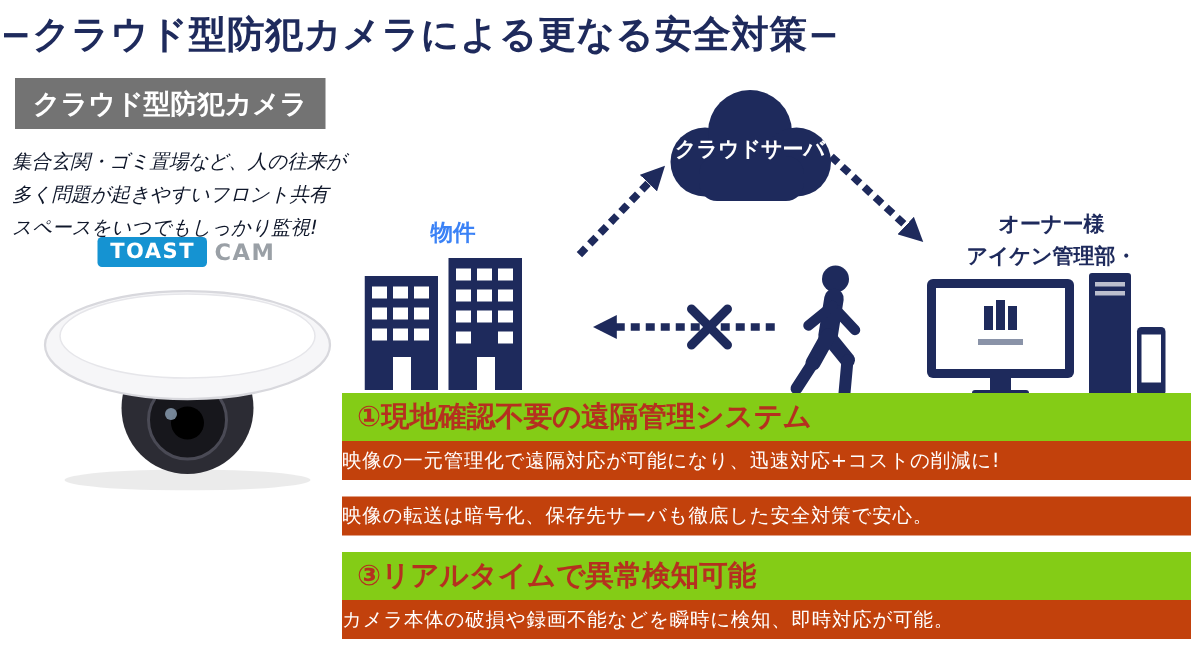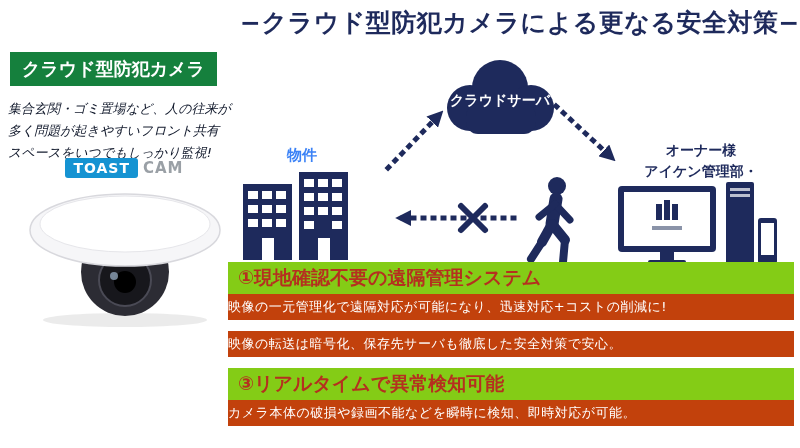--- a/index.html
+++ b/index.html
@@ -1,25 +1,25 @@
 <!DOCTYPE html>
 <html><head>
 <meta charset="utf-8">
 <style>
   html,body { margin:0; padding:0; background:#fff; }
   .page {
     position:relative; width:800px; height:448px; background:#ffffff;
     font-family:"DejaVu Sans","Liberation Sans",sans-serif; overflow:hidden;
   }
   .title {
-    position:absolute; top:6px; left:0; right:0; text-align:right;
+    position:absolute; top:6px; left:0; right:0; text-align:left;
     font-size:25px; font-weight:bold; color:#1e2a5c; letter-spacing:0.5px;
   }
   .badge {
-    position:absolute; top:52px; left:10px; background:#15803d; color:#fff;
+    position:absolute; top:52px; left:10px; background:#737373; color:#fff;
     font-size:18px; font-weight:bold; padding:5px 12px;
   }
   .desc {
     position:absolute; top:98px; left:8px; font-size:13px; line-height:1.7;
     color:#0f172a; font-weight:500;font-style:italic;
   }
   .camera { position:absolute; left:22px; top:158px; width:205px; text-align:center; }
   .logo { display:flex; justify-content:center; align-items:center; gap:5px; margin-bottom:14px; }
   .toast { background:#1593d2; color:#fff; font-weight:bold; font-size:14px; padding:2px 8px; border-radius:3px; letter-spacing:1px; }
   .cam { color:#9aa0a6; font-weight:bold; font-size:15px; letter-spacing:1px; }

